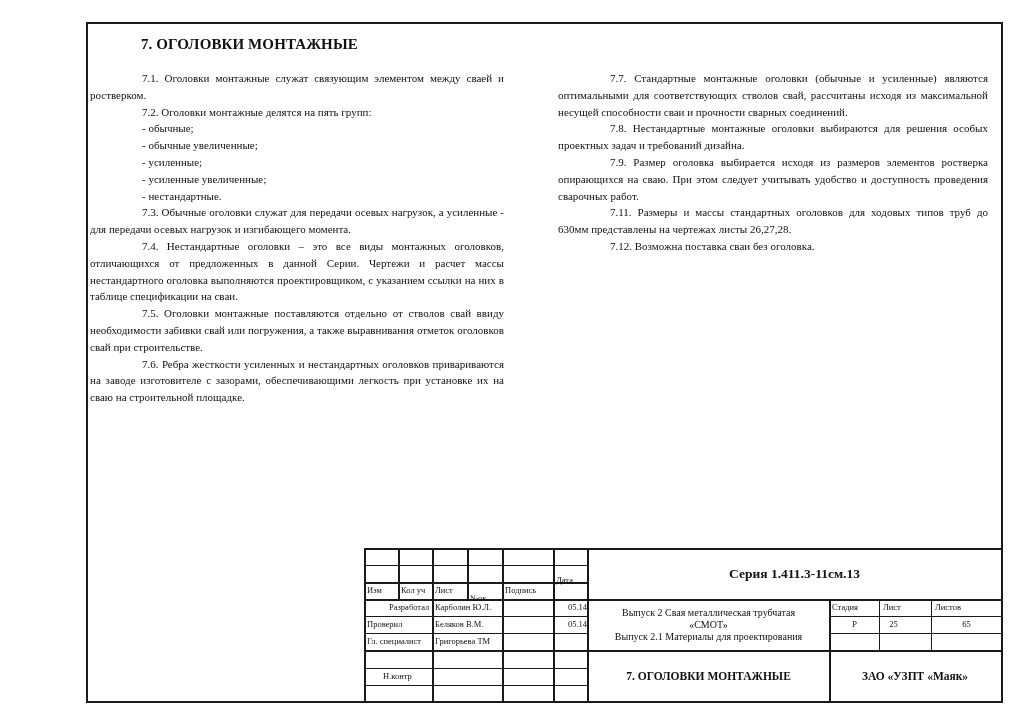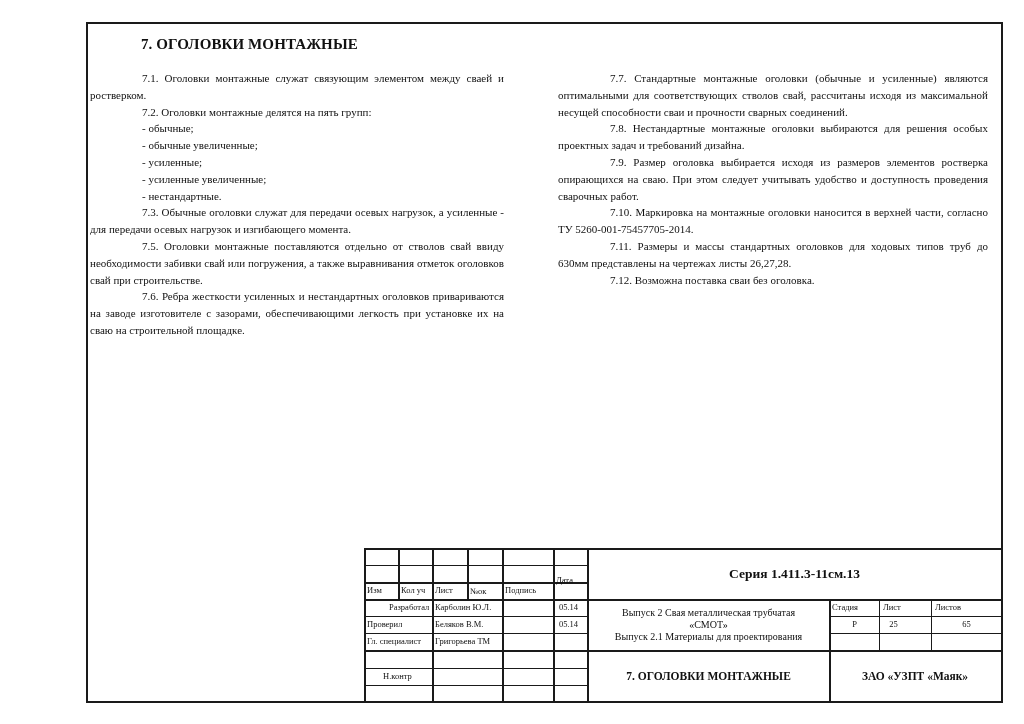--- a/index.html
+++ b/index.html
@@ -13,21 +13,21 @@
   .col-left { left: 90px; top: 70px; width: 414px; }
   .col-right { left: 558px; top: 70px; width: 430px; }
   .col p { margin: 0; text-indent: 52px; }
   .col p.item { text-indent: 0; padding-left: 52px; text-align: left; }
 
   
   .stamp { position: absolute; left: 364px; top: 548px; width: 637px; height: 153px; }
   .hl, .vl { position: absolute; background: #1a1a1a; }
   .cell { position: absolute; font-size: 8.5px; line-height: 1; white-space: nowrap; overflow: hidden; }
   .cell.l { padding-left: 2px; }
-  .cell.r { text-align: right; padding-right: 9px; box-sizing: border-box; }
+  .cell.r { text-align: right; padding-right: 0; box-sizing: border-box; }
   .cell.c { text-align: center; box-sizing: border-box; }
   .series { position: absolute; left: 224px; top: 0; width: 413px; height: 51px;
             display: flex; align-items: center; justify-content: center;
             font-weight: bold; font-size: 13.5px; }
   .issue { position: absolute; left: 224px; top: 51px; width: 241px; height: 51px;
            display: flex; flex-direction: column; align-items: center; justify-content: center;
            font-size: 10px; line-height: 12px; text-align: center; }
   .sheet-title { position: absolute; left: 224px; top: 102px; width: 241px; height: 51px;
                  display: flex; align-items: center; justify-content: center;
                  font-weight: bold; font-size: 11.5px; }
@@ -44,29 +44,29 @@
 
 <div class="col col-left">
   <p>7.1. Оголовки монтажные служат связующим элементом между сваей и ростверком.</p>
   <p>7.2. Оголовки монтажные делятся на пять групп:</p>
   <p class="item">- обычные;</p>
   <p class="item">- обычные увеличенные;</p>
   <p class="item">- усиленные;</p>
   <p class="item">- усиленные увеличенные;</p>
   <p class="item">- нестандартные.</p>
   <p>7.3. Обычные оголовки служат для передачи осевых нагрузок, а усиленные - для передачи осевых нагрузок и изгибающего момента.</p>
+  <p>7.4. Нестандартные оголовки – это все виды монтажных оголовков, отличающихся от предложенных в данной Серии. Чертежи и расчет массы нестандартного оголовка выполняются проектировщиком, с указанием ссылки на них в таблице спецификации на сваи.</p>
   <p>7.5. Оголовки монтажные поставляются отдельно от стволов свай ввиду необходимости забивки свай или погружения, а также выравнивания отметок оголовков свай при строительстве.</p>
   <p>7.6. Ребра жесткости усиленных и нестандартных оголовков привариваются на заводе изготовителе с зазорами, обеспечивающими легкость при установке их на сваю на строительной площадке.</p>
 </div>
 
 <div class="col col-right">
   <p>7.7. Стандартные монтажные оголовки (обычные и усиленные) являются оптимальными для соответствующих стволов свай, рассчитаны исходя из максимальной несущей способности сваи и прочности сварных соединений.</p>
   <p>7.8. Нестандартные монтажные оголовки выбираются для решения особых проектных задач и требований дизайна.</p>
   <p>7.9. Размер оголовка выбирается исходя из размеров элементов ростверка опирающихся на сваю. При этом следует учитывать удобство и доступность проведения сварочных работ.</p>
-  <p>7.10. Маркировка на монтажные оголовки наносится в верхней части, согласно ТУ 5260-001-75457705-2014.</p>
   <p>7.11. Размеры и массы стандартных оголовков для ходовых типов труб до 630мм представлены на чертежах листы 26,27,28.</p>
   <p>7.12. Возможна поставка сваи без оголовка.</p>
 </div>
 
 <div class="stamp">
 
   <div class="hl" style="left:0;top:0;width:637px;height:2px;"></div>
   <div class="hl" style="left:0;top:17px;width:224px;height:1px;"></div>
   <div class="hl" style="left:0;top:34px;width:224px;height:2px;"></div>
   <div class="hl" style="left:0;top:51px;width:637px;height:2px;"></div>
@@ -87,21 +87,21 @@
   <div class="vl" style="left:189px;top:0;width:2px;height:153px;"></div>
   <div class="vl" style="left:223px;top:0;width:2px;height:153px;"></div>
 
   <div class="vl" style="left:465px;top:51px;width:2px;height:102px;"></div>
   <div class="vl" style="left:515px;top:51px;width:1px;height:51px;"></div>
   <div class="vl" style="left:567px;top:51px;width:1px;height:51px;"></div>
 
   <div class="cell l" style="left:1px;top:38px;">Изм</div>
   <div class="cell l" style="left:35px;top:38px;">Кол уч</div>
   <div class="cell l" style="left:69px;top:38px;">Лист</div>
-  <div class="cell l" style="left:104px;top:39px;">№ок</div>
+  <div class="cell l" style="left:104px;top:46px;">№ок</div>
   <div class="cell l" style="left:139px;top:38px;">Подпись</div>
   <div class="cell l" style="left:190px;top:28px;">Дата</div>
 
   <div class="cell l" style="left:9px;top:55px;margin-left:14px;">Разработал</div>
   <div class="cell l" style="left:69px;top:55px;">Карболин Ю.Л.</div>
   <div class="cell r" style="left:190px;top:55px;width:33px;">05.14</div>
 
   <div class="cell l" style="left:1px;top:72px;">Проверил</div>
   <div class="cell l" style="left:69px;top:72px;">Беляков В.М.</div>
   <div class="cell r" style="left:190px;top:72px;width:33px;">05.14</div>

